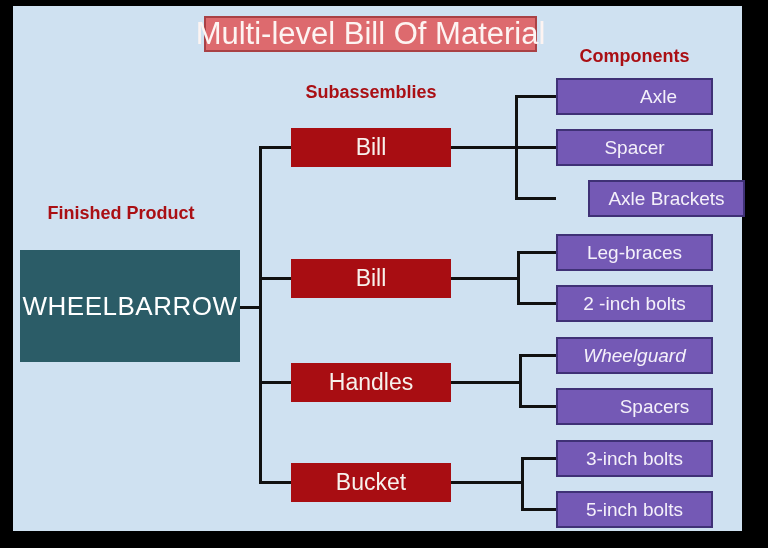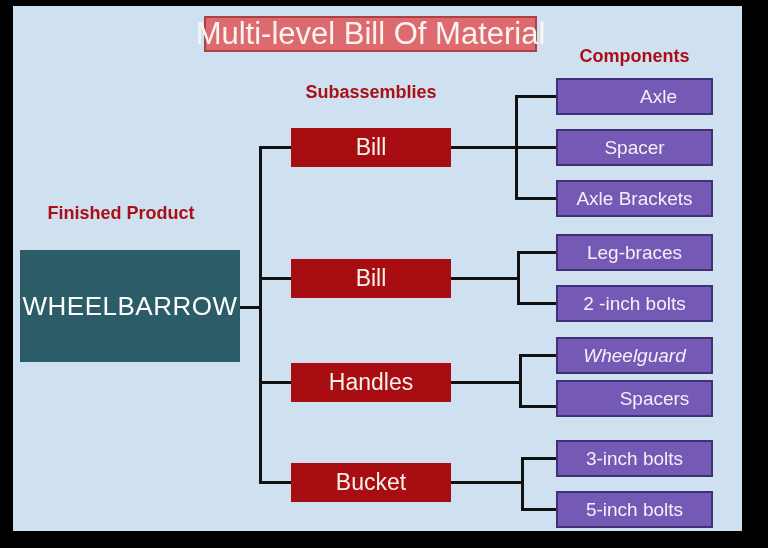--- a/index.html
+++ b/index.html
@@ -74,20 +74,20 @@
 
   <div class="box product-box">WHEELBARROW</div>
 
   <div class="box sub-box" style="top:128px;">Bill</div>
   <div class="box sub-box" style="top:259px;">Bill</div>
   <div class="box sub-box" style="top:363px;">Handles</div>
   <div class="box sub-box" style="top:463px;">Bucket</div>
 
   <div class="box comp-box" style="top:78px;padding-left:48px;">Axle</div>
   <div class="box comp-box" style="top:129px;">Spacer</div>
-  <div class="box comp-box" style="top:180px;">Axle Brackets</div>
+  <div class="box comp-box" style="top:180px;margin-left:32px;">Axle Brackets</div>
   <div class="box comp-box" style="top:234px;">Leg-braces</div>
   <div class="box comp-box" style="top:285px;">2 -inch bolts</div>
   <div class="box comp-box" style="top:337px;font-style:italic;">Wheelguard</div>
-  <div class="box comp-box" style="top:380px;padding-left:40px;">Spacers</div>
+  <div class="box comp-box" style="top:388px;padding-left:40px;">Spacers</div>
   <div class="box comp-box" style="top:440px;">3-inch bolts</div>
   <div class="box comp-box" style="top:491px;">5-inch bolts</div>
 </div>
 
 </body></html>

